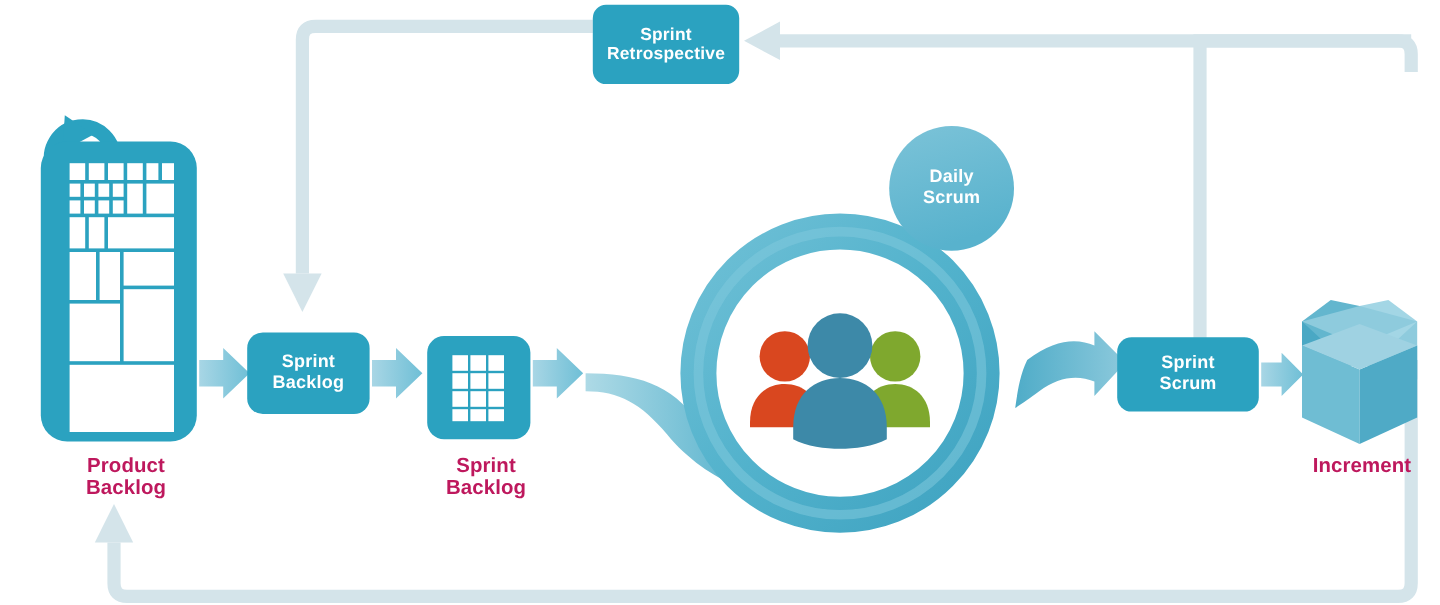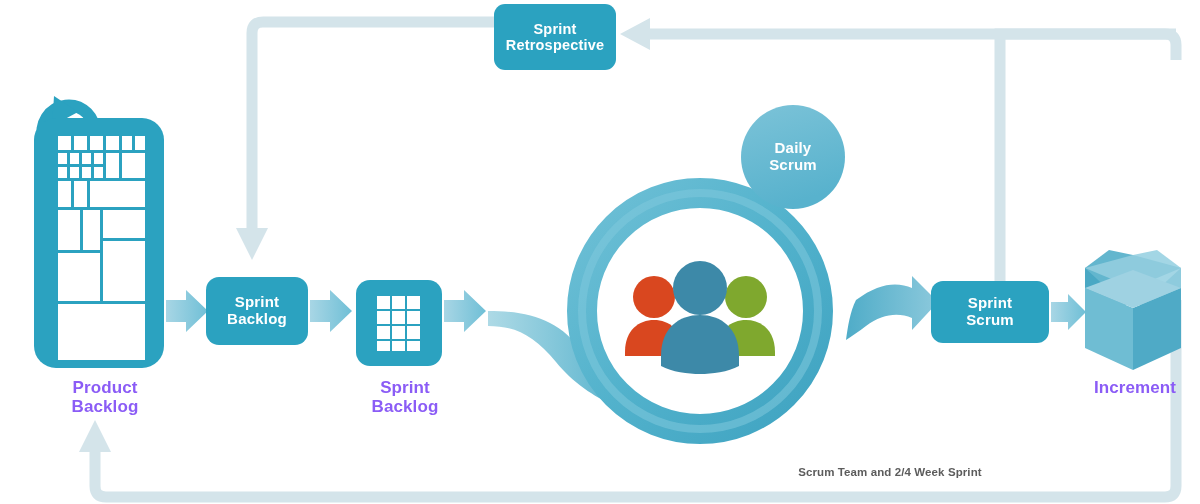--- a/index.html
+++ b/index.html
@@ -8,21 +8,21 @@
     font-family:"Liberation Sans", sans-serif;
   }
   #stage { position:absolute; inset:0; }
   #svg-layer { position:absolute; left:0; top:0; width:1200px; height:504px; }
 
   .node-label {
     position:absolute; color:#ffffff; font-weight:bold; text-align:center;
     line-height:1.12; letter-spacing:.2px; pointer-events:none;
   }
   .cap {
-    position:absolute; color:#8b5cf6; font-weight:bold; text-align:center;
+    position:absolute; color:#be185d; font-weight:bold; text-align:center;
     line-height:1.14; letter-spacing:.1px;
   }
 
   
   #sprint-planning { left:206px; top:277px; width:102px; height:68px; font-size:15px;
      display:flex; align-items:center; justify-content:center; }
   
   #sprint-review { left:931px; top:281px; width:118px; height:62px; font-size:15px;
      display:flex; align-items:center; justify-content:center; }
   
@@ -252,15 +252,14 @@
     <span>Backlog</span>
   </div>
 
   <div class="cap" id="cap-sprint-backlog">
     <span>Sprint</span><br>
     <span>Backlog</span>
   </div>
 
   <div class="cap" id="cap-increment">Increment</div>
 
-  <div class="cap" id="cap-team">Scrum Team and 2/4 Week Sprint</div>
 
 </div>
 
 </body></html>

